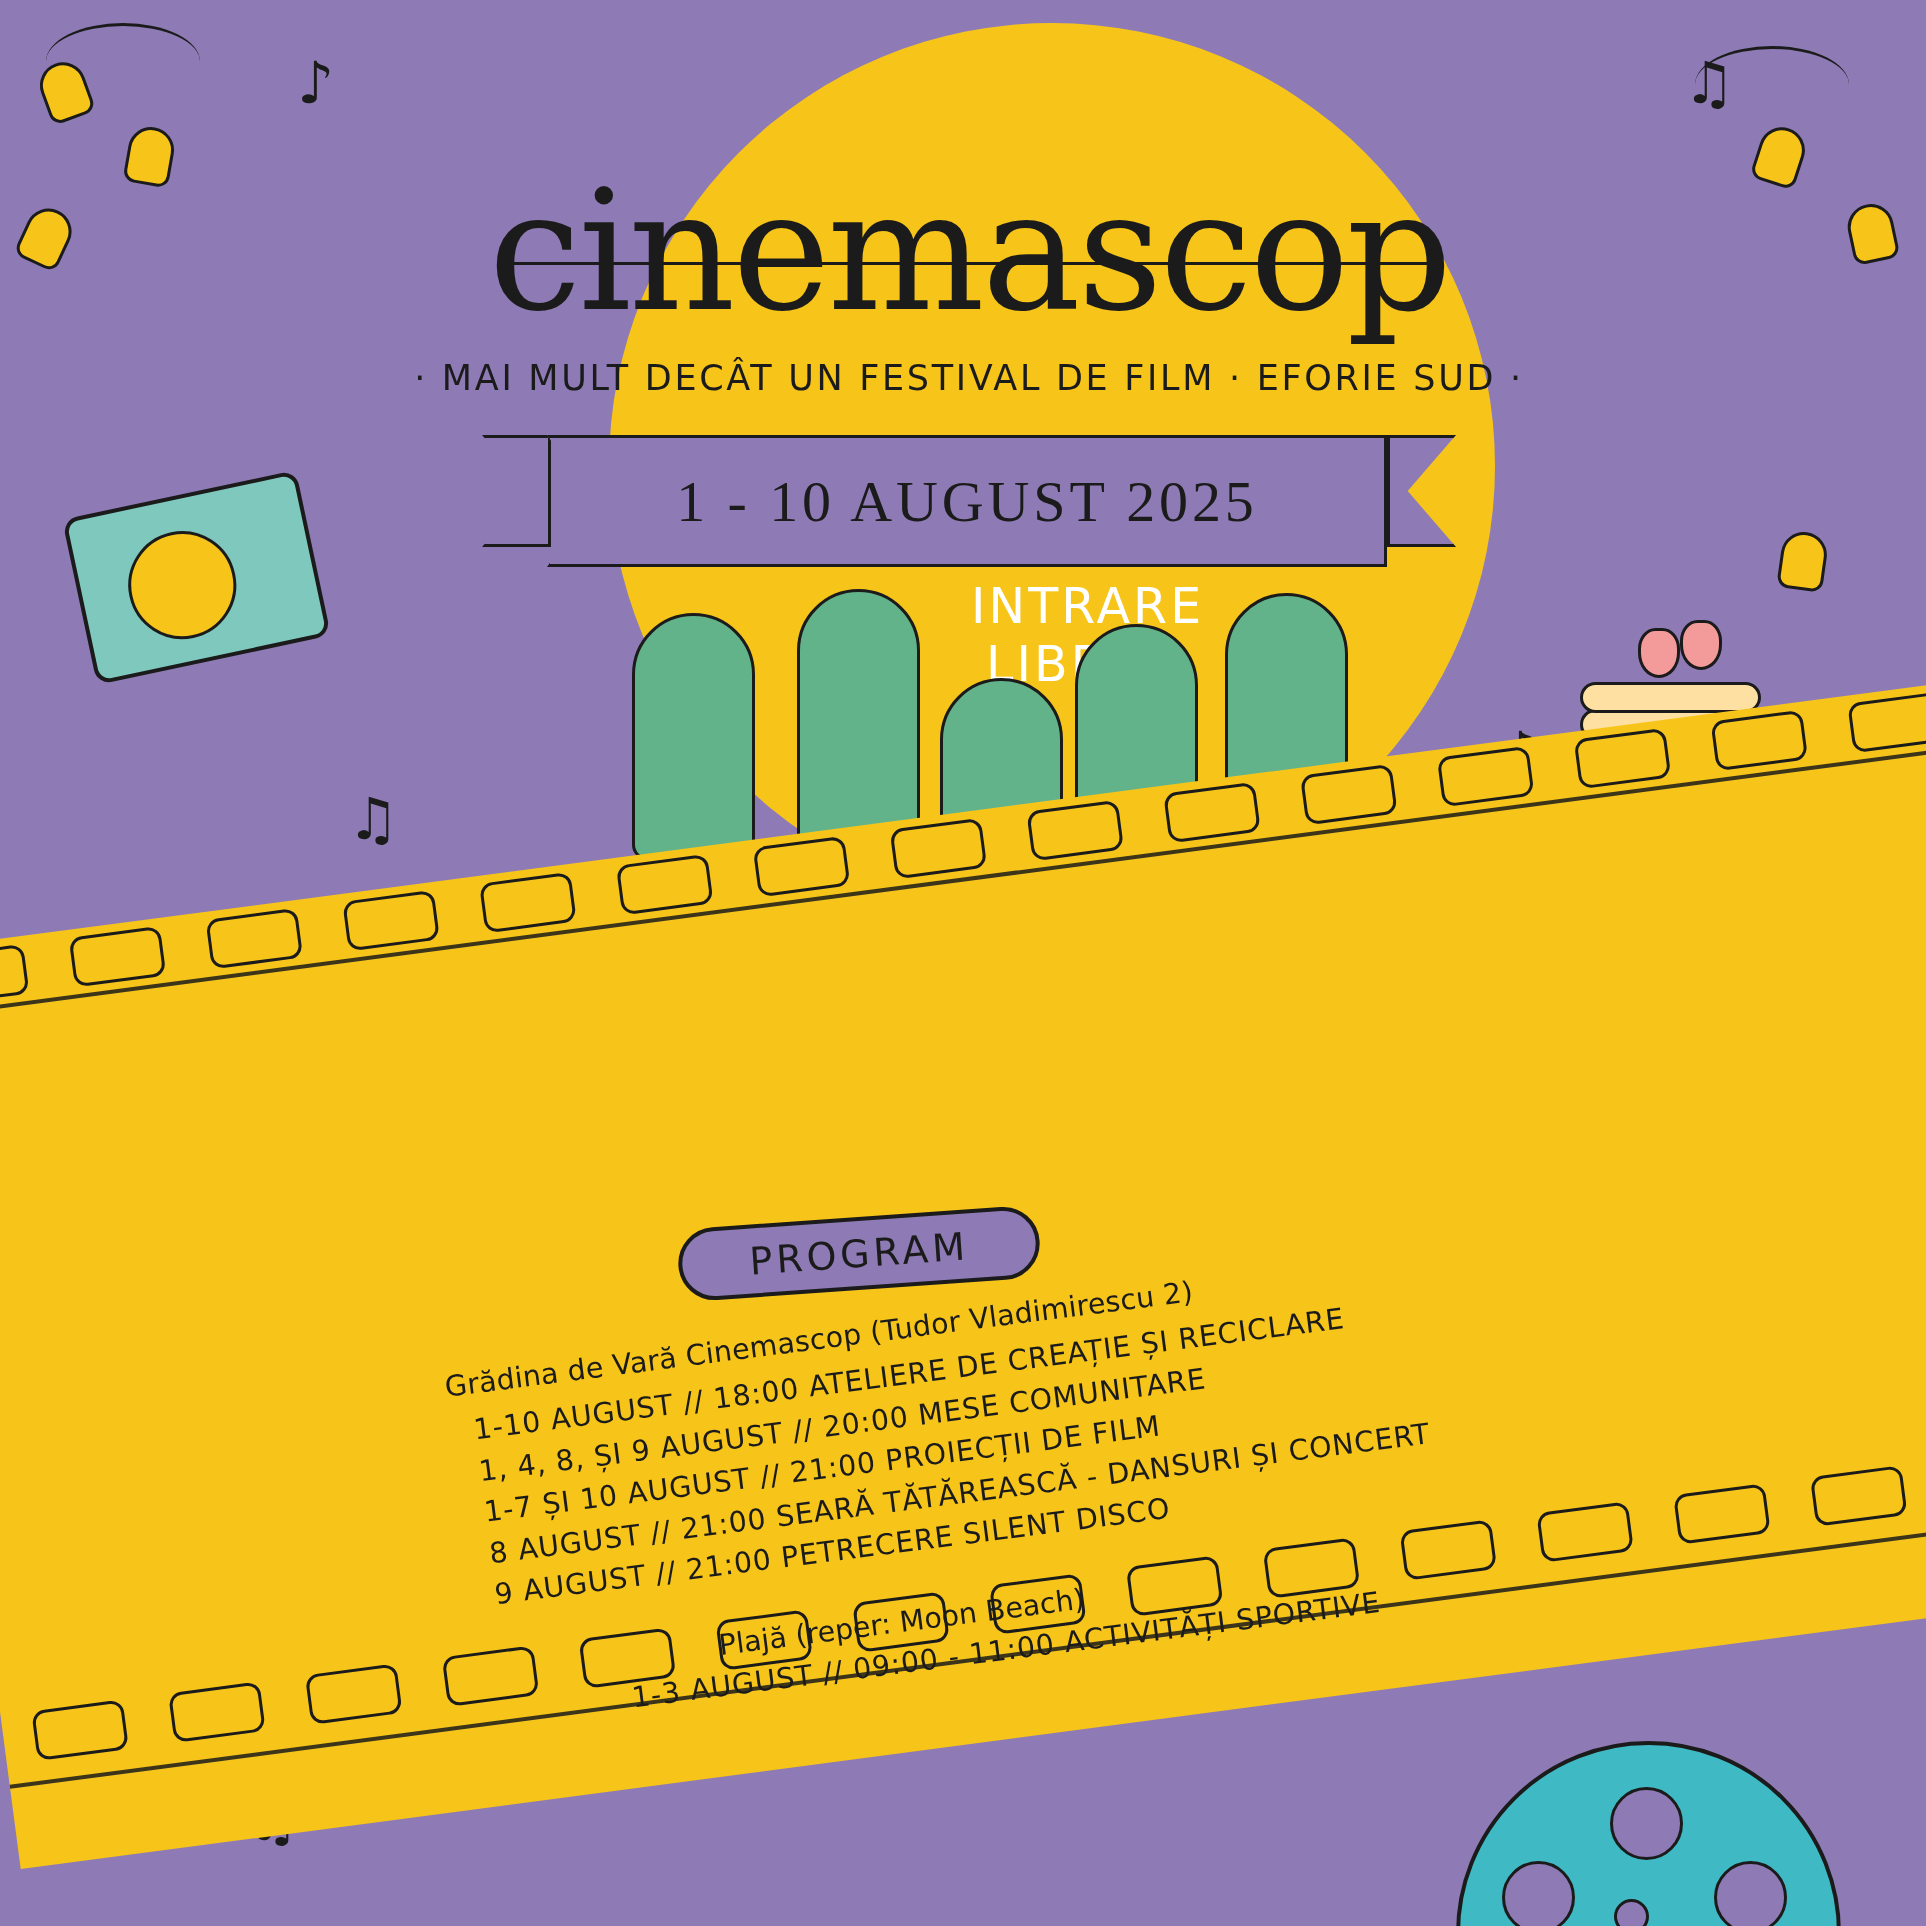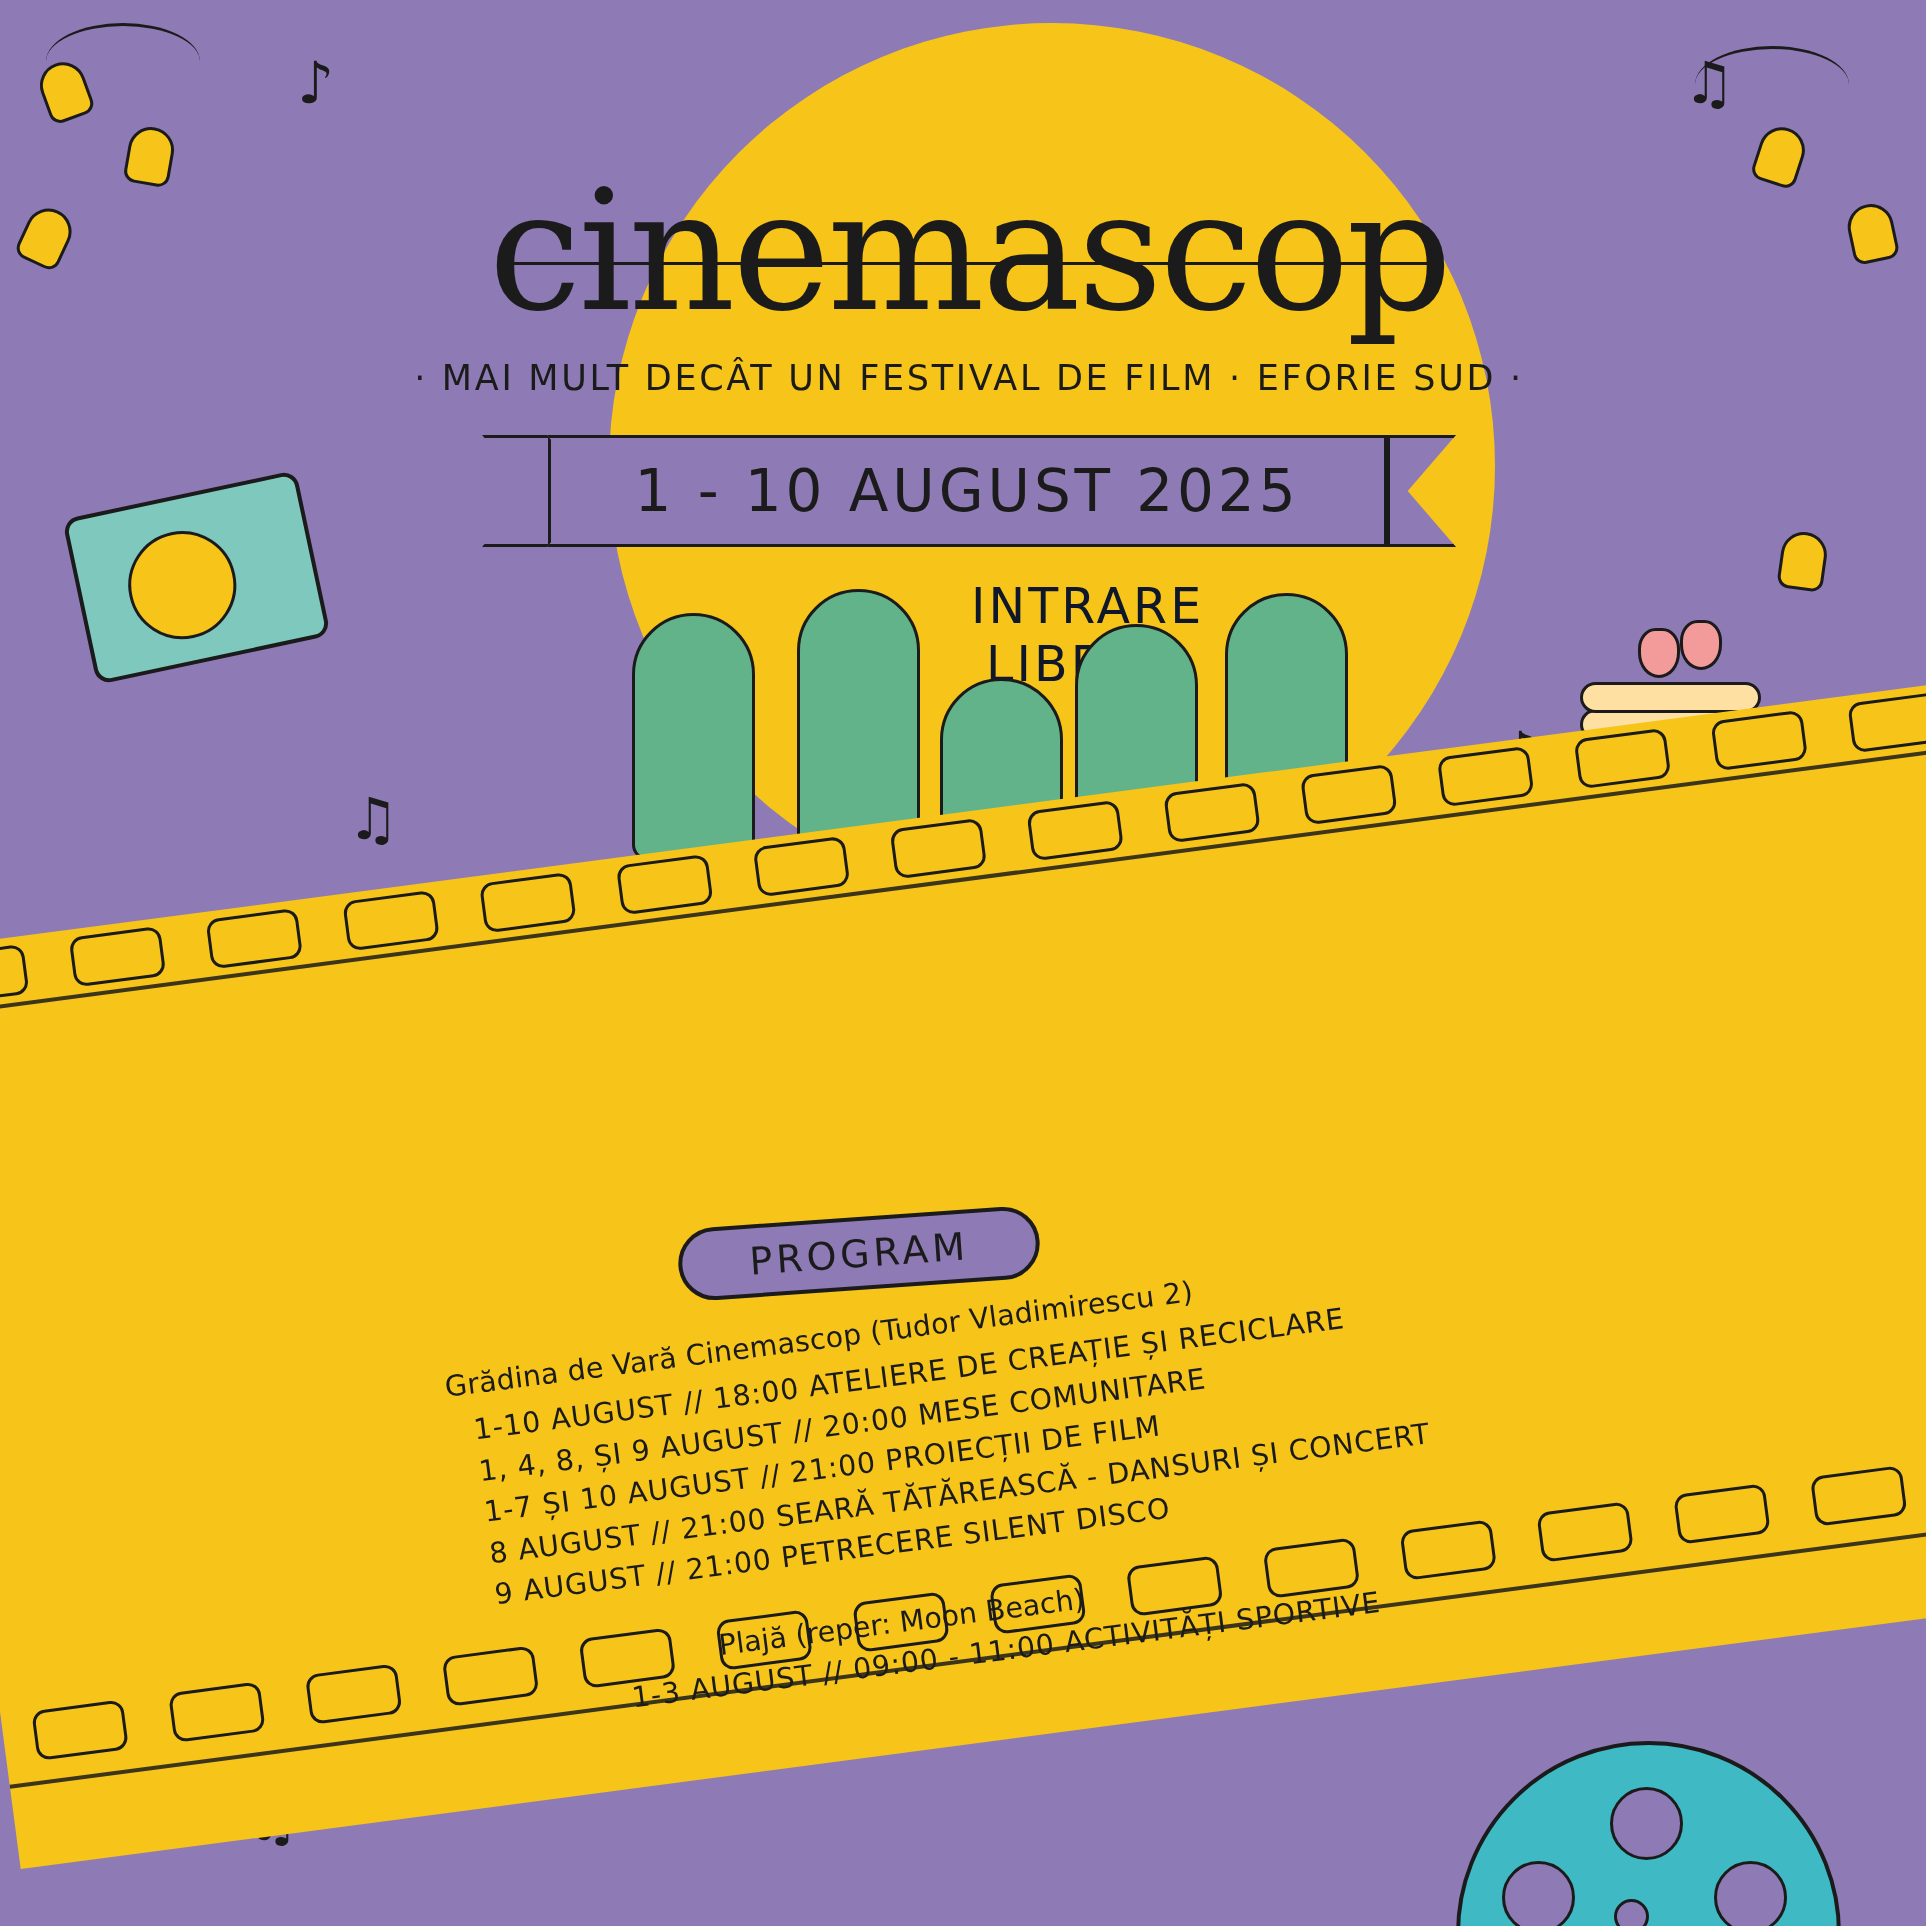--- a/index.html
+++ b/index.html
@@ -85,35 +85,36 @@
     content:""; position:absolute; left:2%; right:2%; top:56%; height:3.5px; background:#1b1b1b;
   }
   .subtitle {
     position:absolute; left:0; top:358px; width:100%; text-align:center;
     font-size:35px; letter-spacing:2.7px; color:#1b1b1b;
     font-family:"DejaVu Sans", sans-serif;
   }
 
   
   .ribbon {
-    position:absolute; left:547px; top:435px; width:840px; height:112px;
+    position:absolute; left:547px; top:435px; width:840px; height:132px;
     background:#8e7bb5; border:3.9px solid #1b1b1b;
     display:flex; align-items:center; justify-content:center;
     color:#1b1b1b; font-size:58px; letter-spacing:3.9px;
     clip-path:polygon(0 0, 100% 0, 100% 100%, 0 100%, 46px 50%);
+    font-family:Liberation Serif, serif;
   }
   .ribbon-tail-l, .ribbon-tail-r {
     position:absolute; top:435px; width:69px; height:112px; background:#8e7bb5;
     border:3.9px solid #1b1b1b;
   }
   .ribbon-tail-l { left:482px; clip-path:polygon(0 0,100% 0,100% 100%,0 100%,70% 50%); }
   .ribbon-tail-r { left:1387px; clip-path:polygon(0 0,100% 0,30% 50%,100% 100%,0 100%); }
 
   .free1, .free2 {
-    position:absolute; color:#0f172a; font-size:49px; letter-spacing:3.1px;
+    position:absolute; color:#ffffff; font-size:49px; letter-spacing:3.1px;
     font-family:"DejaVu Sans", sans-serif;
   }
   .free1 { left:971px; top:578px; }
   .free2 { left:986px; top:636px; }
 
   
   .ill { position:absolute; }
   .bulb { width:46px; height:58px; background:#f7c51a; border:3.1px solid #1b1b1b; border-radius:23px 23px 11.6px 11.6px; }
   .note { color:#1b1b1b; font-size:58px; line-height:1; }
   .tree { width:123px; height:247px; background:#63b38a; border:3.9px solid #1b1b1b; border-radius:62px 62px 15.4px 15.4px; }

